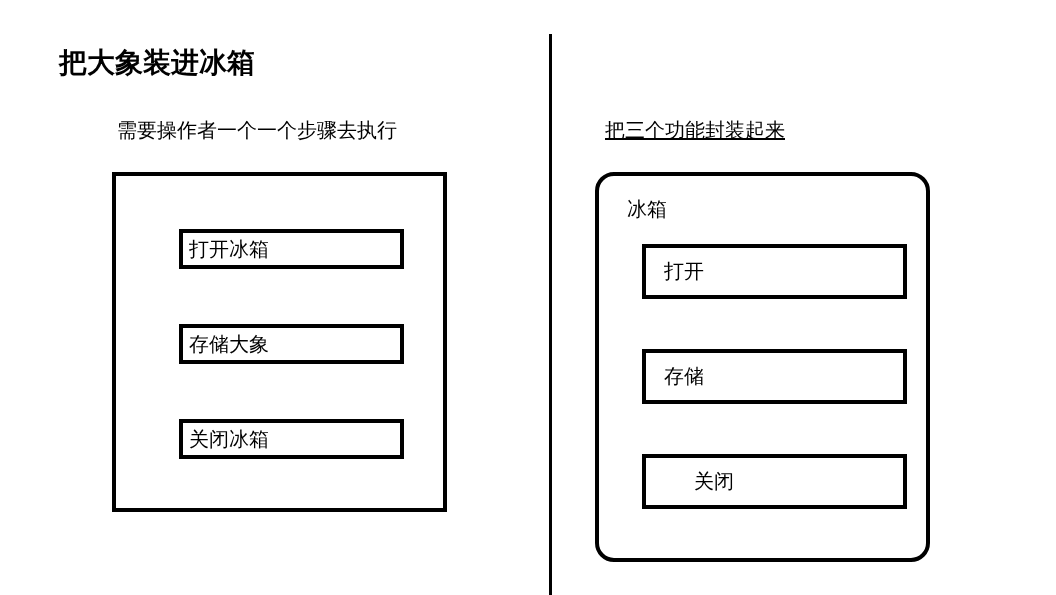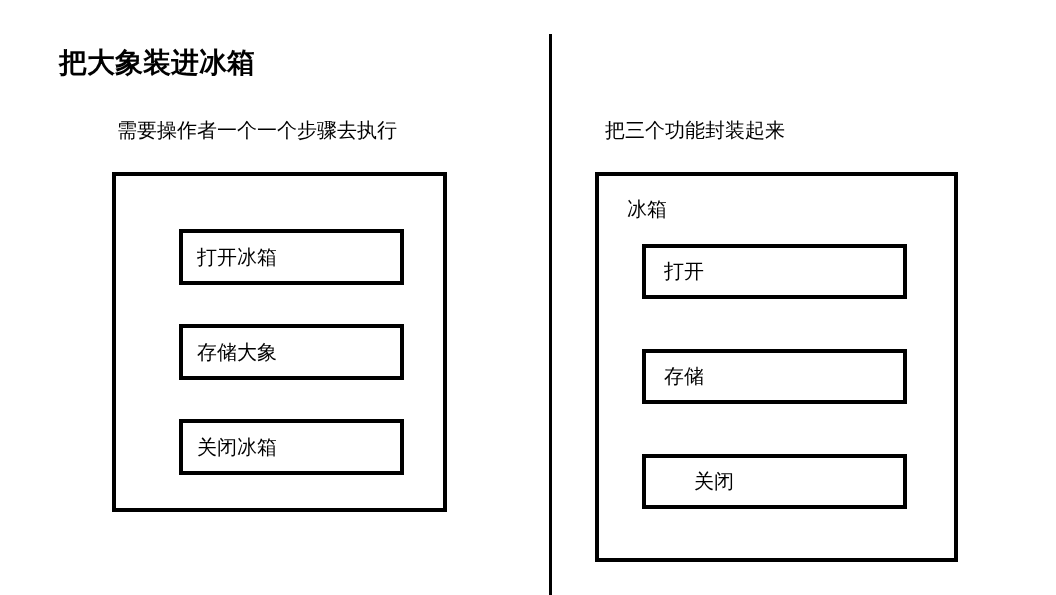--- a/index.html
+++ b/index.html
@@ -49,52 +49,54 @@
       font-weight: normal;
     }
     .left-subtitle {
       top: 85px;
       left: 85px;
       text-align: center;
     }
     .right-subtitle {
       top: 85px;
       left: 45px;
+      text-decoration: underline;
     }
     .outer-box {
       position: absolute;
       border: 4px solid #000;
     }
     .left-outer {
       top: 140px;
       left: 80px;
       width: 335px;
       height: 340px;
     }
     .right-outer {
       top: 140px;
       left: 35px;
-      width: 363px;
+      width: 335px;
       height: 390px;
+      border-radius: 19px;
     }
     .box-label {
       position: absolute;
       top: 12px;
       left: 20px;
       font-size: 20px;
       color: #000;
     }
     .step-box {
       position: absolute;
       border: 4px solid #000;
       width: 225px;
-      height: 56px;
+      height: 40px;
       display: flex;
       align-items: center;
-      padding-left: 14px;
+      padding-left: 6px;
       font-size: 20px;
       color: #000;
     }
     .left-step-1 { top: 45px; left: 55px; }
     .left-step-2 { top: 140px; left: 55px; }
     .left-step-3 { top: 235px; left: 55px; }
     .right-step-box {
       position: absolute;
       border: 4px solid #000;
       width: 265px;

